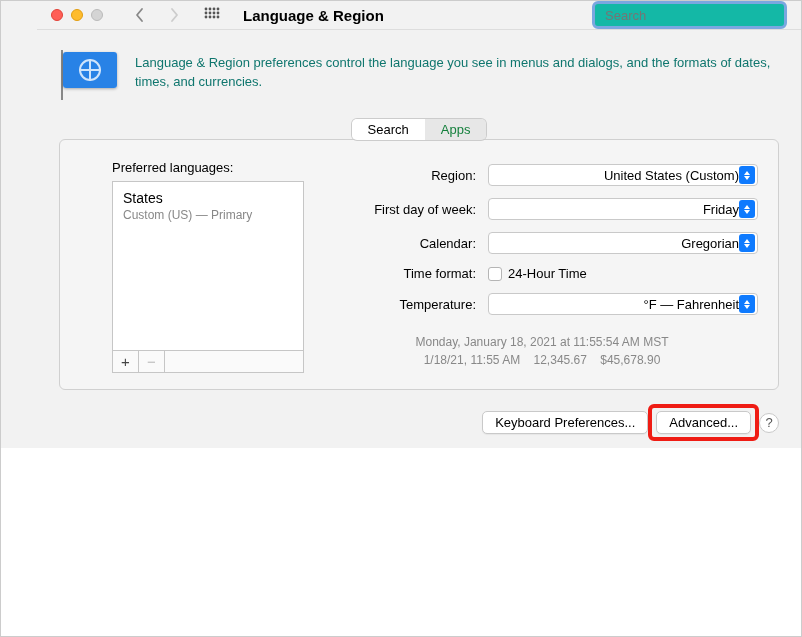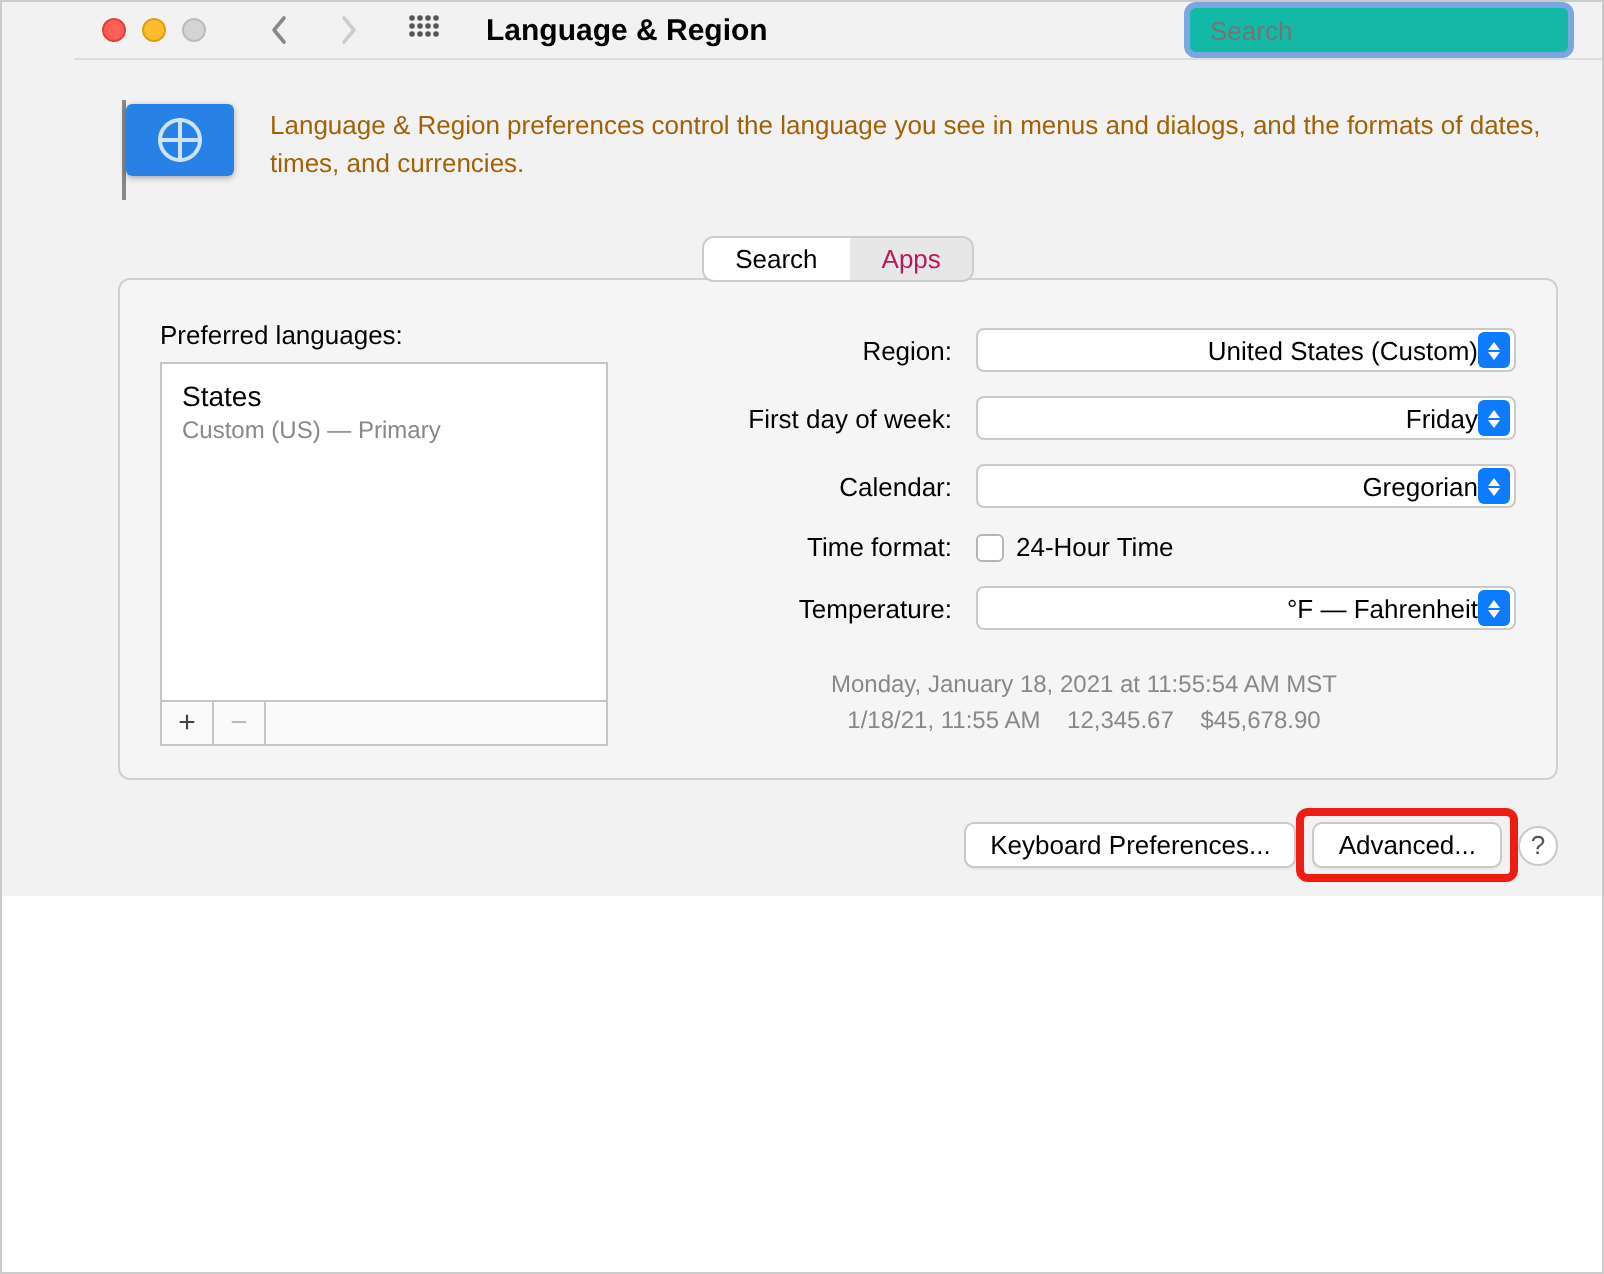--- a/index.html
+++ b/index.html
@@ -77,36 +77,36 @@
       position: relative;
     }
     .flag-circle::before, .flag-circle::after {
       content:''; position:absolute; background:#cfe4fb;
     }
     .flag-circle::before { left:-2px; right:-2px; top:8px; height:2px; }
     .flag-circle::after { top:-2px; bottom:-2px; left:8px; width:2px; }
     .flag-pole {
       position:absolute; left:2px; top:2px; width:2px; height:50px; background:#888;
     }
-    .desc-text { font-size: 13px; line-height: 1.45; color:#a16207; padding-top:6px;}
+    .desc-text { font-size: 13px; line-height: 1.45; color:#0f766e; padding-top:6px;}
     .tabs-row { display:flex; justify-content:center; margin-bottom: 0; position:relative; top:1px; z-index:2;}
     .seg { display:flex; border-radius:5px; overflow:hidden; box-shadow: 0 0 0 1px #ccc; }
     .seg button { border: none; padding: 3px 16px; font-size:13px; cursor:pointer; }
     .seg .active { background: #fff; }
-    .seg .inactive { background: #e7e7e7; color:#be185d; }
+    .seg .inactive { background: #e7e7e7; color:#15803d; }
     .panel {
       border: 1px solid #d0d0d0;
       border-radius: 6px;
       background: #f5f5f5;
       padding: 20px 20px 16px 20px;
       flex:1;
       display:flex; flex-direction:column;
     }
     .panel-inner { display:flex; gap: 22px; flex:1;}
-    .left-col { width: 230px; display:flex; flex-direction:column; }
+    .left-col { width: 230px; display:flex; flex-direction:column;margin-left:32px; }
     .left-label { font-size:13px; margin-bottom:6px; }
     .lang-list {
       flex:1; border:1px solid #c6c6c6; background:#fff;
       display:flex; flex-direction:column;
       border-radius: 0;
     }
     .lang-rows { flex:1; padding: 8px 10px; }
     .lang-title { font-size:14px; }
     .lang-sub { font-size:12px; color:#888; margin-top:2px;}
     .lang-buttons { display:flex; border-top:1px solid #c6c6c6; height:22px; background:#fafafa;}

